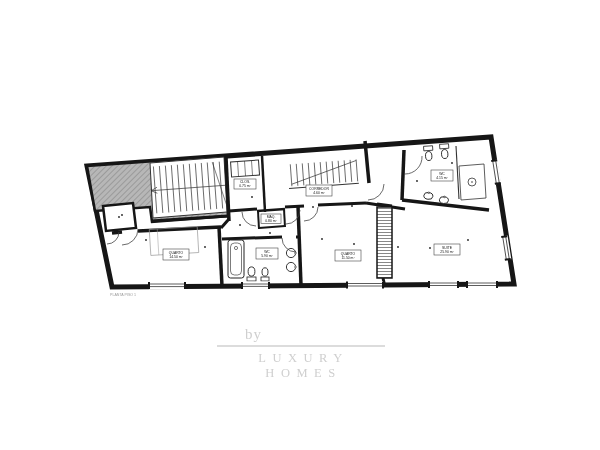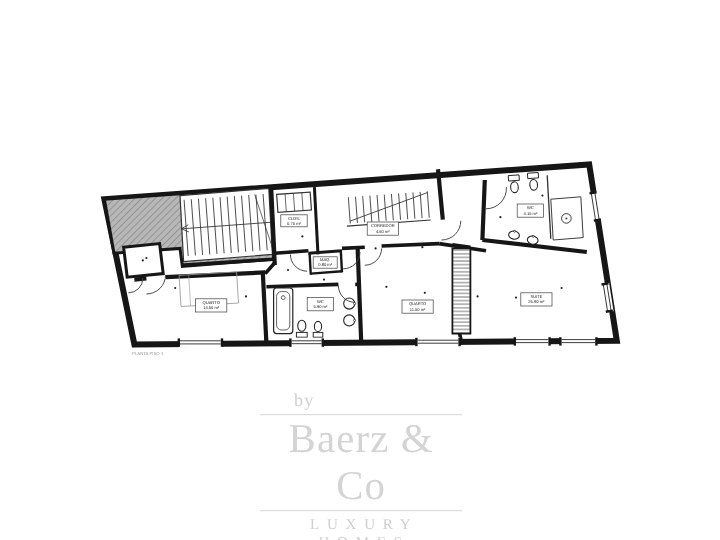--- a/index.html
+++ b/index.html
@@ -289,19 +289,18 @@
     <text class="lbl-text" x="245" y="183">CLOS.</text>
     <text class="lbl-text" x="245" y="187.2">0.75 m²</text>
   </g>
 
   <text class="caption-text" x="110" y="296">PLANTA PISO 1</text>
 </svg>
 
 <div class="logo">
   <div class="logo-by">by</div>
   <hr class="logo-rule">
-  <div class="logo-brand">Baerz &amp; Co</div>
   <hr class="logo-rule">
   <div class="logo-tagline">LUXURY HOMES</div>
 
 </div>
 
 </div>
 
 </body></html>

